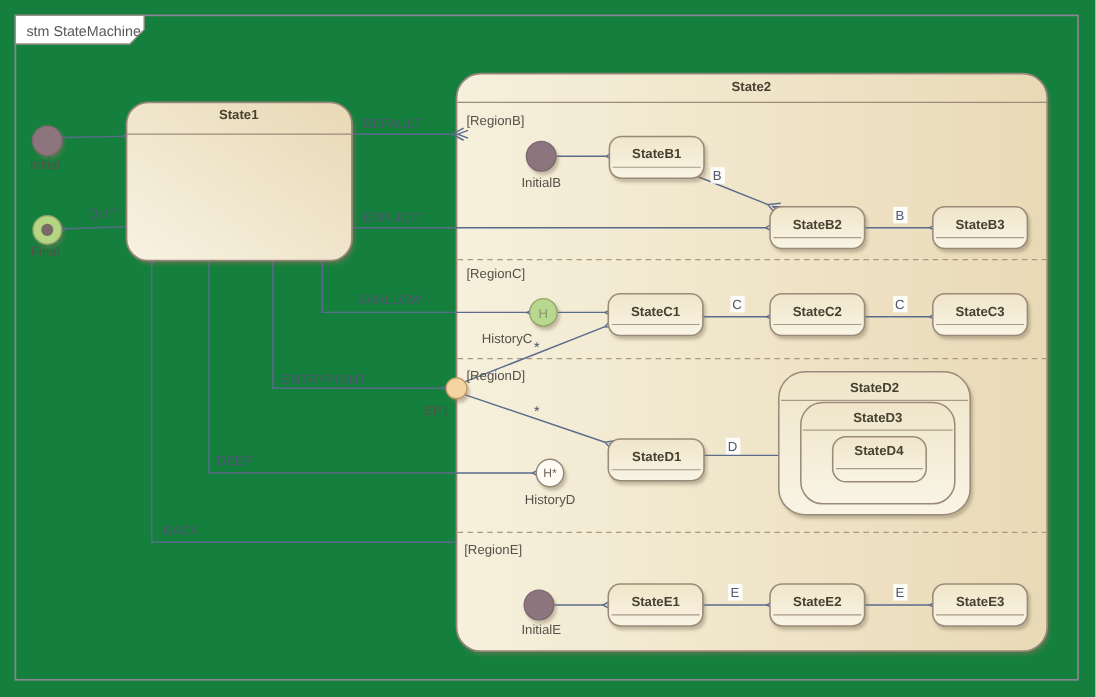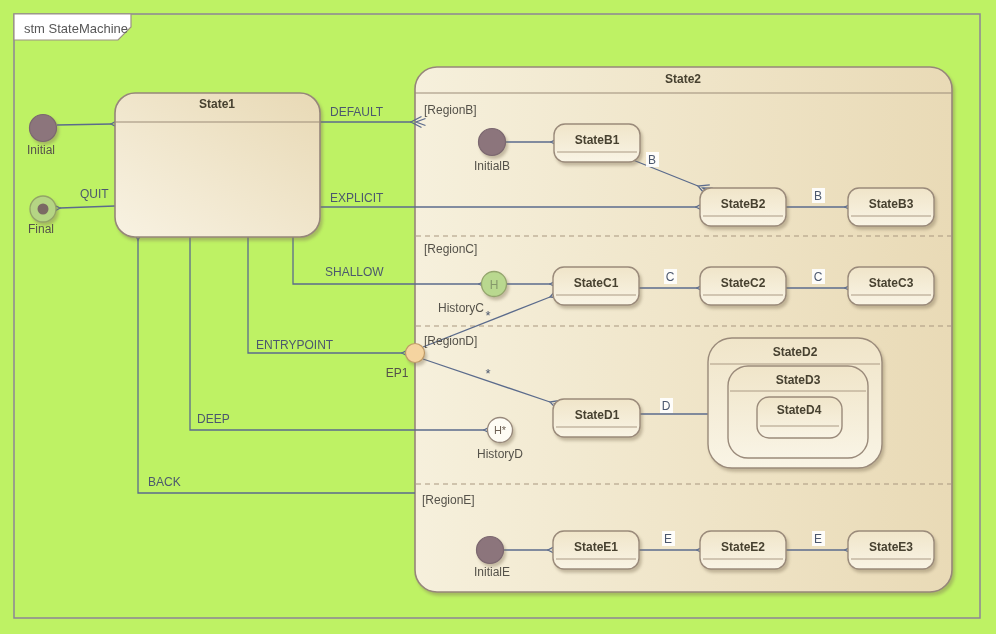--- a/index.html
+++ b/index.html
@@ -1,16 +1,16 @@
 <!DOCTYPE html>
 <html><head>
 <meta charset="utf-8">
 <style>
   html,body{margin:0;padding:0;background:#ffffff;}
-  .canvas{width:996px;height:634px;background:#bef264;position:relative;overflow:hidden;}
+  .canvas{width:996px;height:634px;background:#15803d;position:relative;overflow:hidden;}
   svg{display:block;font-family:"Liberation Sans",sans-serif;}
   .conn{stroke:#5b6b8c;stroke-width:1.3;fill:none;}
   .frame{fill:none;stroke:#8d8595;stroke-width:1.5;}
   .tab{fill:#ffffff;stroke:#9b9186;stroke-width:1.2;}
   .big-sep{stroke:#9c8c78;stroke-width:1.2;}
   .sm-sep{stroke:#ab9a84;stroke-width:1;}
   .region-dash{stroke:#aa9880;stroke-width:1.2;stroke-dasharray:5,4;fill:none;}
   .state-big{stroke:#96867a;stroke-width:1.6;}
   .state-sm{stroke:#9a8a7a;stroke-width:1.4;fill:url(#gSm);}
   .sh{filter:drop-shadow(2.5px 3px 1.5px rgba(128,114,88,0.42));}

